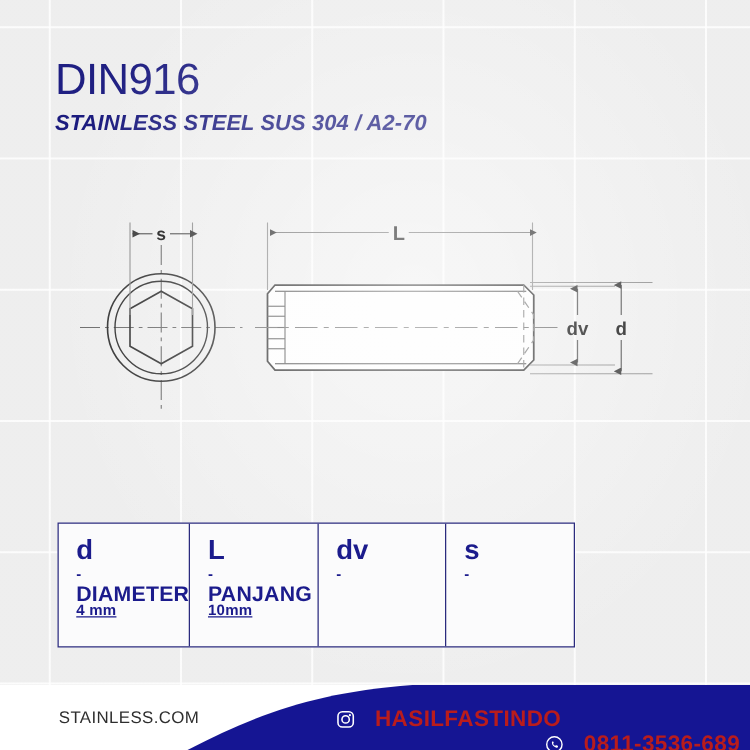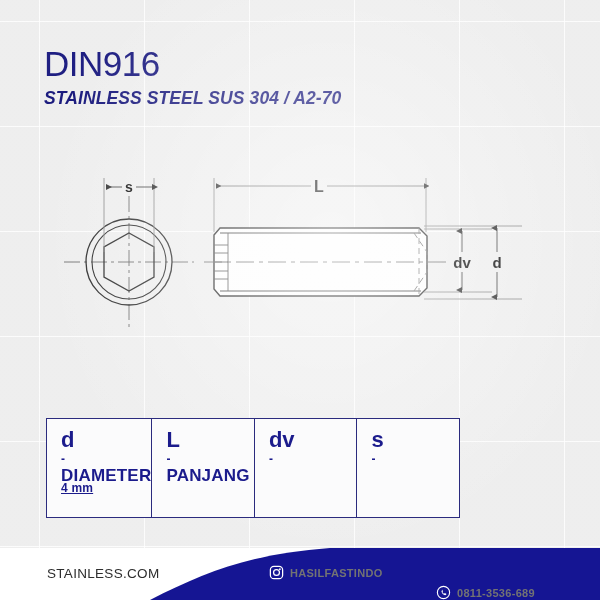--- a/index.html
+++ b/index.html
@@ -156,23 +156,23 @@
     font-size: 13.5px;
     letter-spacing: 0.3px;
     color: #2e2e2e;
     white-space: nowrap;
   }
   .footer-item {
     position: absolute;
     top: 17px;
     display: flex;
     align-items: center;
-    gap: 6px;
-    color: #737373;
-    font-size: 11px;
+    gap: 16px;
+    color: #b91c1c;
+    font-size: 18px;
     font-weight: bold;
     letter-spacing: 0.3px;
     white-space: nowrap;
   }
   #footer-ig { left: 269px; }
   #footer-wa { left: 436px; margin-top: 20px; }
   .footer-icon { display: block; }
 </style>
 </head>
 <body>
@@ -269,20 +269,21 @@
       <div class="spec-sym">d</div>
       <div class="spec-dash">-</div>
       <div class="spec-name">DIAMETER</div>
       <div class="spec-val">4 mm</div>
     </div>
 
     <div class="spec-cell">
       <div class="spec-sym">L</div>
       <div class="spec-dash">-</div>
       <div class="spec-name">PANJANG</div>
+      <div class="spec-val">10mm</div>
     </div>
 
     <div class="spec-cell">
       <div class="spec-sym">dv</div>
       <div class="spec-dash">-</div>
       <div class="spec-name"></div>
     </div>
 
     <div class="spec-cell">
       <div class="spec-sym">s</div>

